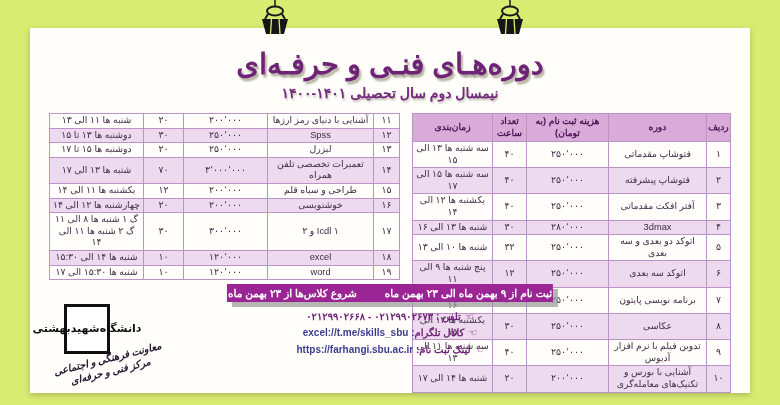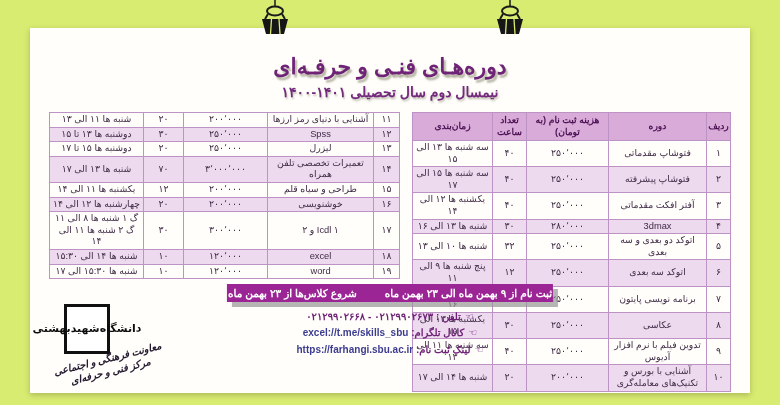--- a/index.html
+++ b/index.html
@@ -11,21 +11,21 @@
   .clip{position:absolute;top:0;width:40px;height:38px;z-index:6;}
   .clip.c1{left:255px}
   .clip.c2{left:490px}
 
   .card{
     position:absolute;left:30px;top:28px;width:720px;height:365px;
     background:#fffefb;box-shadow:0 2px 6px rgba(90,100,40,.38);
   }
 
   .title{
-    margin-top:26px;text-align:center;font-size:22px;font-weight:bold;
+    margin-top:19px;text-align:center;font-size:29px;font-weight:bold;
     color:#6f2377;letter-spacing:.5px;
     text-shadow:2px 3px 2px rgba(120,120,90,.55);
     direction:rtl;
   }
   .subtitle{
     margin-top:4px;text-align:center;font-size:14px;font-weight:bold;
     color:#732a7c;direction:rtl;
     text-shadow:1px 2px 2px rgba(120,120,90,.4);
   }
 

